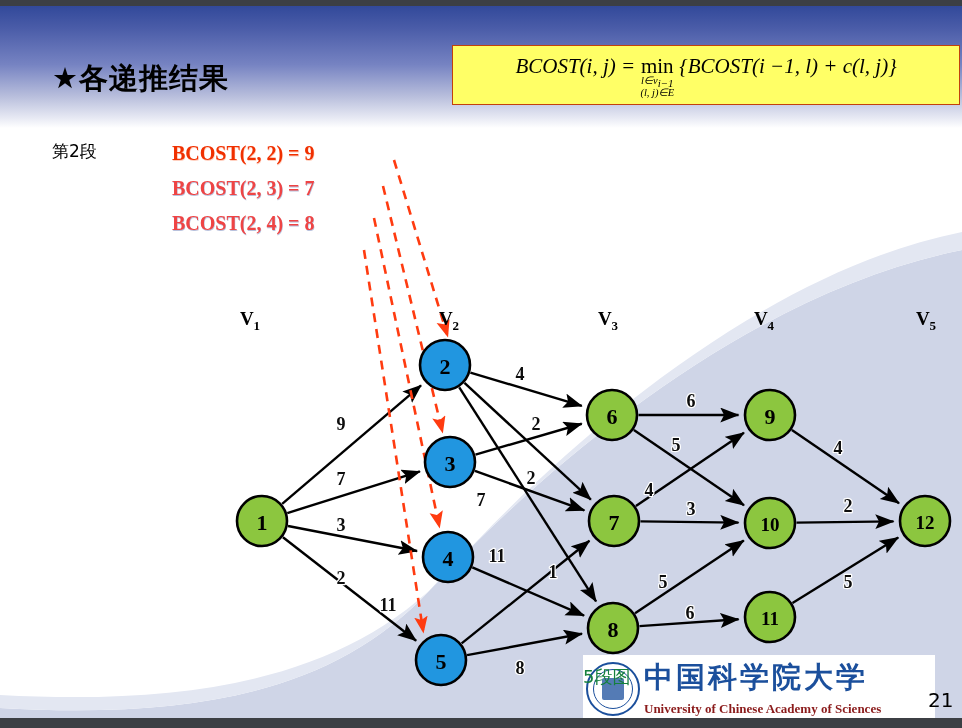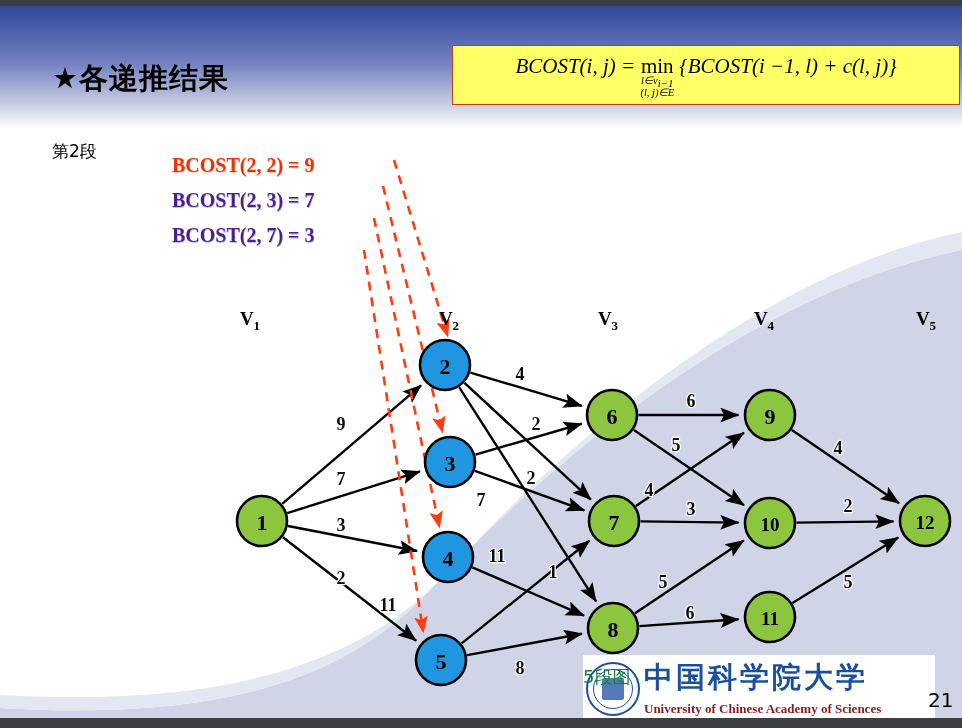--- a/index.html
+++ b/index.html
@@ -59,24 +59,24 @@
     letter-spacing:1px;
     white-space:nowrap;
   }
 
   
   .seg-label{
     position:absolute;left:52px;top:140px;z-index:31;
     font-family:"DejaVu Sans", sans-serif;
     font-weight:normal;font-size:17px;color:#000;white-space:nowrap;
   }
-  .bcost-list{position:absolute;left:172px;top:148px;z-index:31;}
+  .bcost-list{position:absolute;left:172px;top:136px;z-index:31;}
   .bcost-line{
     font-family:"Liberation Serif", serif;
-    font-weight:bold;font-size:20px;color:#4c1d95;
+    font-weight:bold;font-size:20px;color:#ef4444;
     line-height:35px;white-space:nowrap;
     text-shadow:0.5px 0.5px 0 #b9c2dd;
   }
   .bcost-line.hl{color:#f03000;text-shadow:0.5px 0.5px 0 #ffd0c0;}
 
   
   .graph{position:absolute;left:0;top:0;width:962px;height:728px;z-index:20;}
   .nodetext{
     font-family:"Liberation Serif", serif;
     font-weight:bold;font-size:22px;
@@ -169,21 +169,21 @@
       <span>{BCOST(i −1, l) + c(l, j)}</span>
     </div>
   </div>
 
   <div class="title">★各递推结果</div>
 
   <div class="seg-label">第2段</div>
   <div class="bcost-list">
     <div class="bcost-line hl">BCOST(2, 2) = 9</div>
     <div class="bcost-line">BCOST(2, 3) = 7</div>
-    <div class="bcost-line">BCOST(2, 7) = 3</div>
+    <div class="bcost-line">BCOST(2, 4) = 8</div>
   </div>
 
   <svg class="graph" viewBox="0 0 962 728">
     <defs>
       <marker id="ah" markerWidth="9" markerHeight="9" refX="7.6" refY="3.1" orient="auto" markerUnits="strokeWidth">
         <path d="M0,0 L8,3.1 L0,6.2 L1.6,3.1 Z" fill="#000"></path>
       </marker>
       <marker id="ahr" markerWidth="7" markerHeight="7" refX="5.2" refY="2.6" orient="auto" markerUnits="strokeWidth">
         <path d="M0,0 L6.6,2.6 L0,5.2 L1.3,2.6 Z" fill="#ff3b10"></path>
       </marker>

